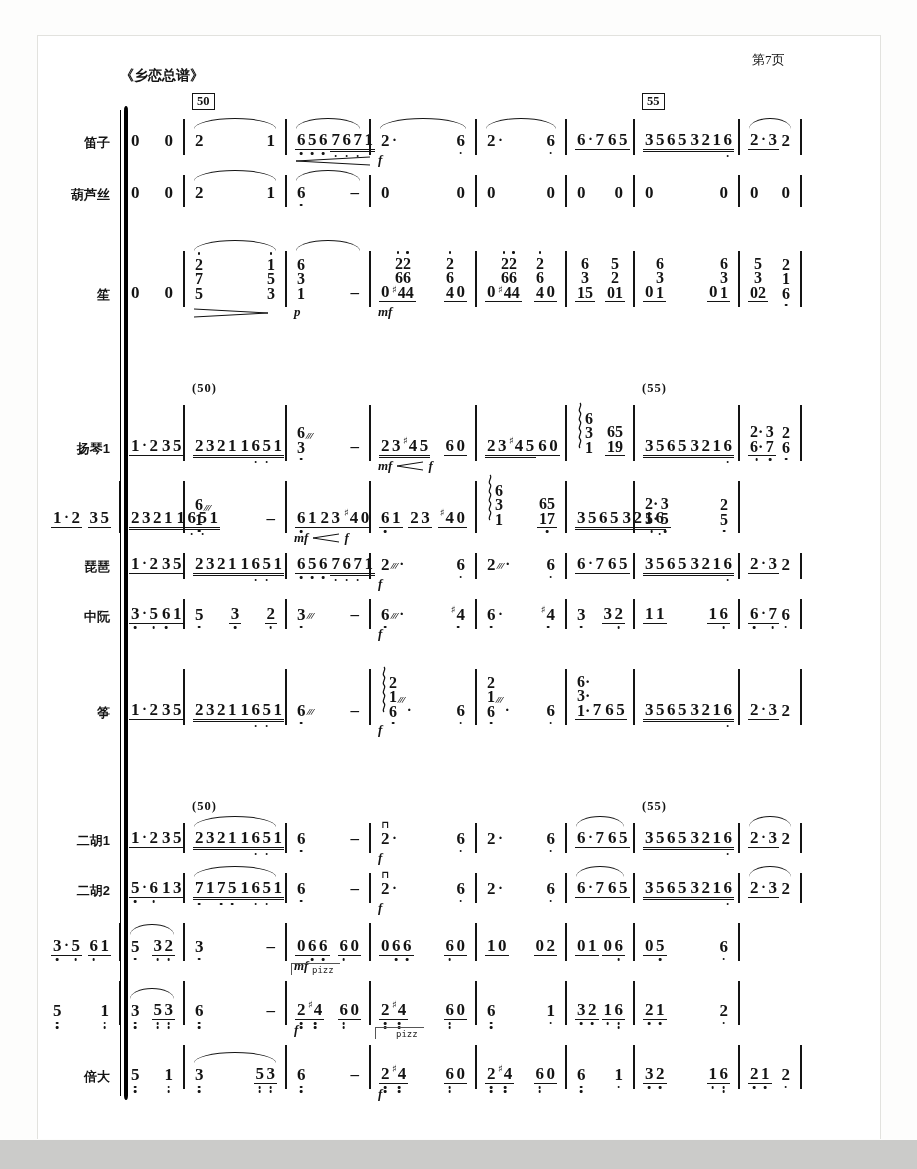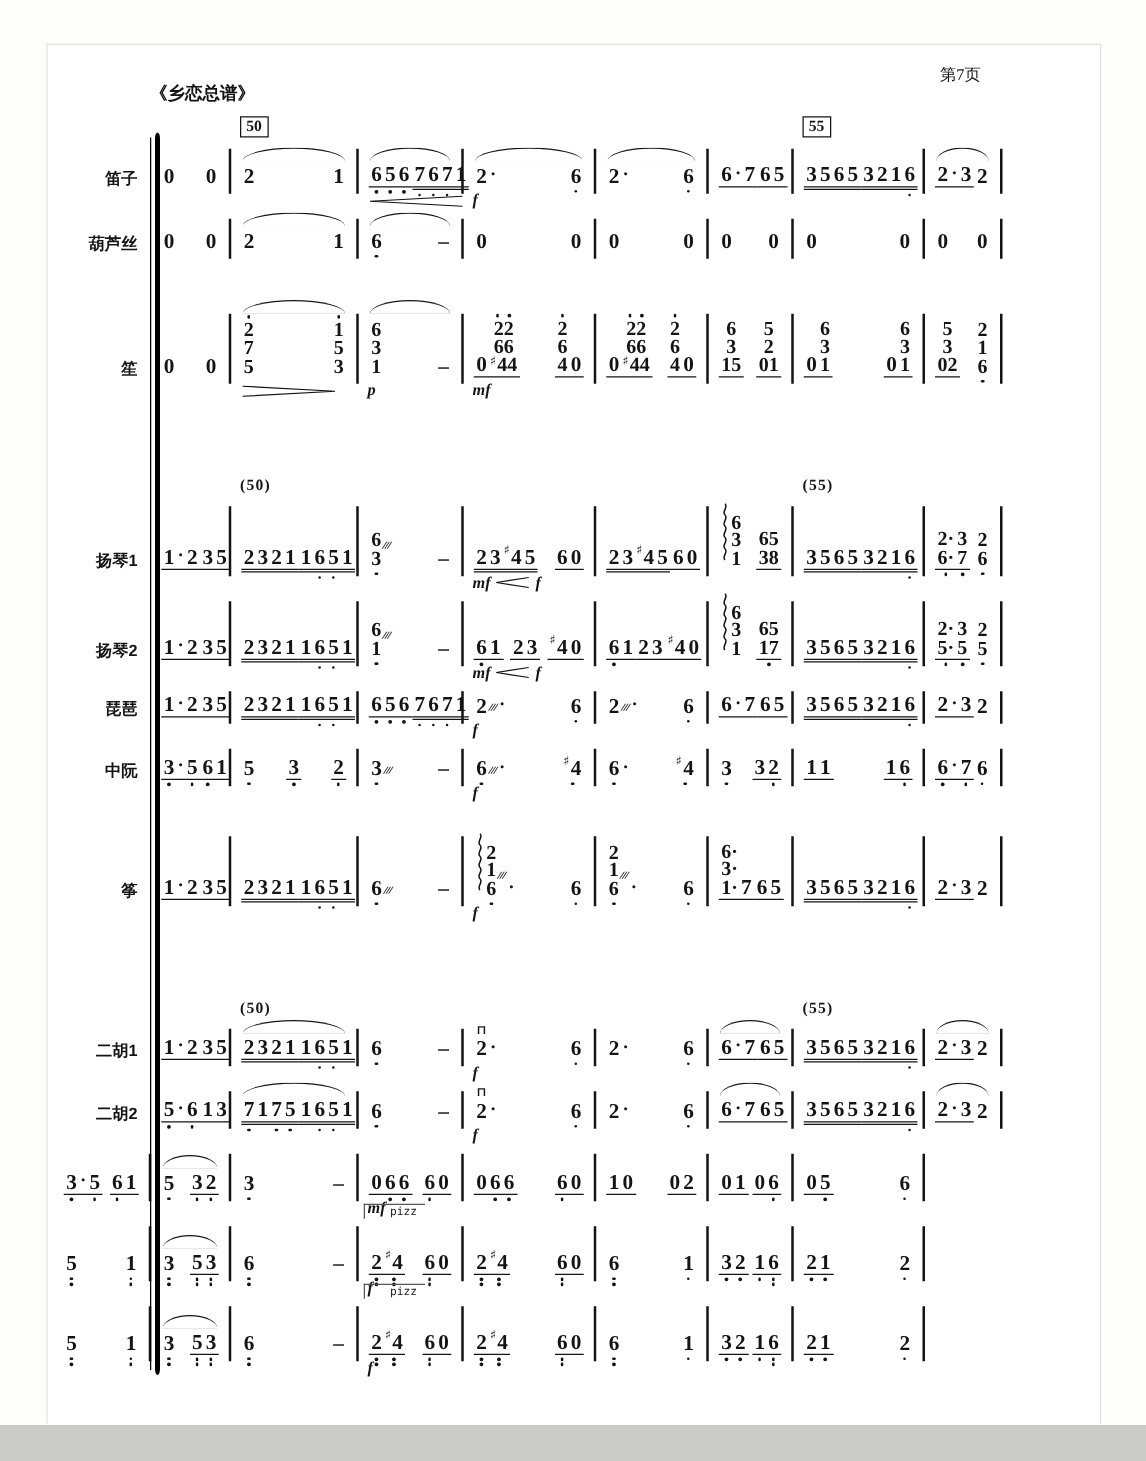--- a/index.html
+++ b/index.html
@@ -1245,21 +1245,21 @@
           <span class="grp u1">
             <span class="tokw">
               <span class="tok">
                 <span class="srow">
                   <span class="trow">
                     <span class="t">65</span>
                   </span>
                 </span>
                 <span class="srow">
                   <span class="trow">
-                    <span class="t">38</span>
+                    <span class="t">19</span>
                   </span>
                 </span>
               </span>
             </span>
           </span>
         </div>
         <div class="m">
           <span class="grp u2">
             <span class="tokw">
               <span class="tok">
@@ -1376,21 +1376,20 @@
                 </span>
                 <span class="lo">
                   <i class="dt"></i>
                 </span>
               </span>
             </span>
           </span>
         </div>
       </div>
       <div class="irow" style="grid-template-columns: 78px 64px 102px 84px 106px 90px 68px 105px 62px; height: 72px; --bh: 52px;">
-        <div class="lab">扬琴2</div>
         <div class="m">
           <span class="grp u1">
             <span class="tokw">
               <span class="tok">
                 <span class="trow">
                   <span class="t">1</span>
                 </span>
               </span>
             </span>
             <span class="tokw">
@@ -4207,20 +4206,21 @@
                 </span>
                 <span class="lo">
                   <i class="dt"></i>
                 </span>
               </span>
             </span>
           </span>
         </div>
       </div>
       <div class="irow" style="grid-template-columns: 78px 64px 102px 84px 106px 90px 68px 105px 62px; height: 64px; --bh: 44px;">
+        <div class="lab">倍大</div>
         <div class="m">
           <span class="grp u0">
             <span class="tokw">
               <span class="tok">
                 <span class="trow">
                   <span class="t">5</span>
                 </span>
                 <span class="lo">
                   <i class="dt"></i>
                   <i class="dt"></i>

